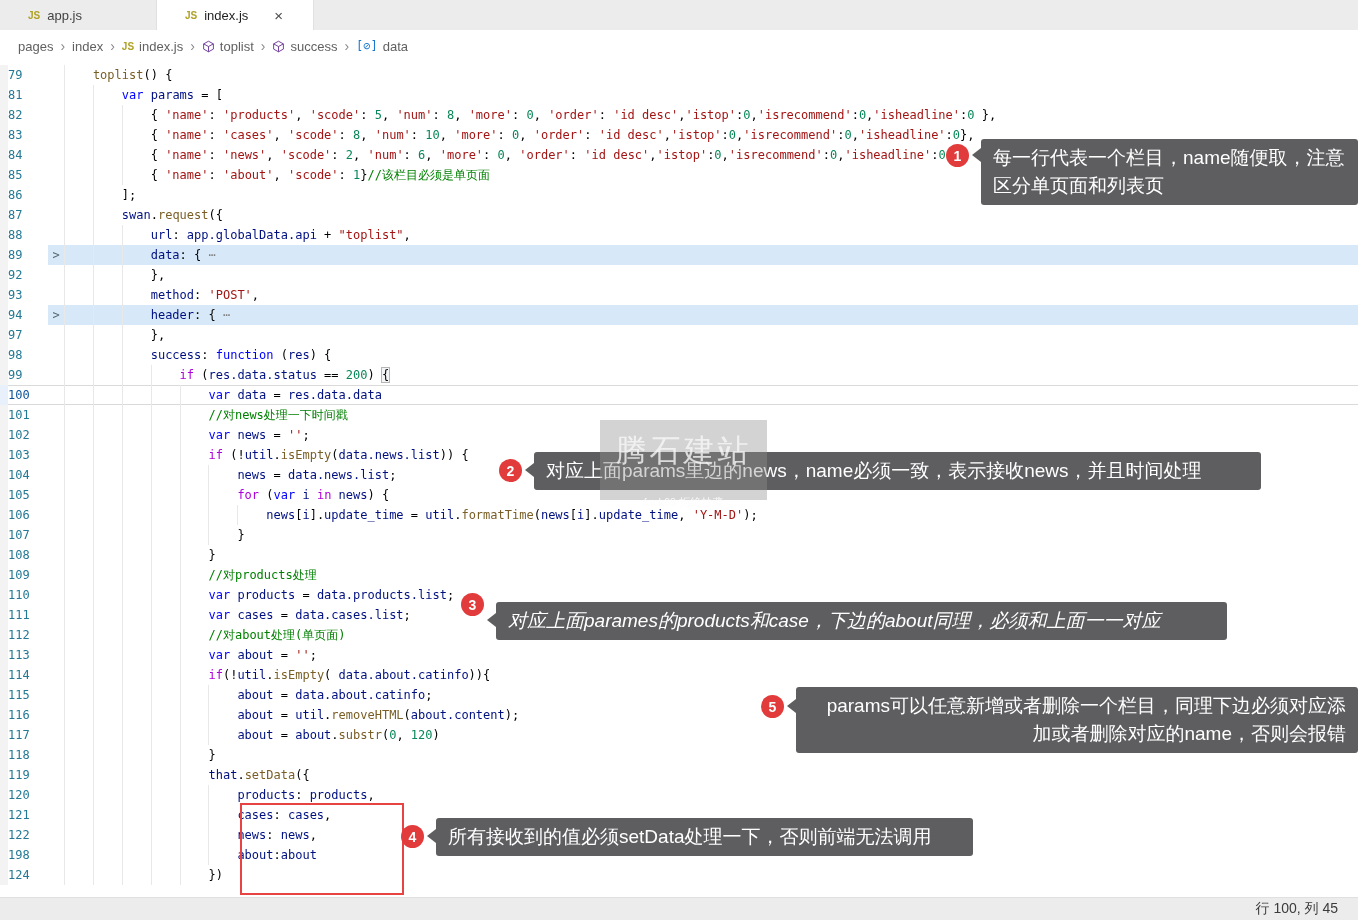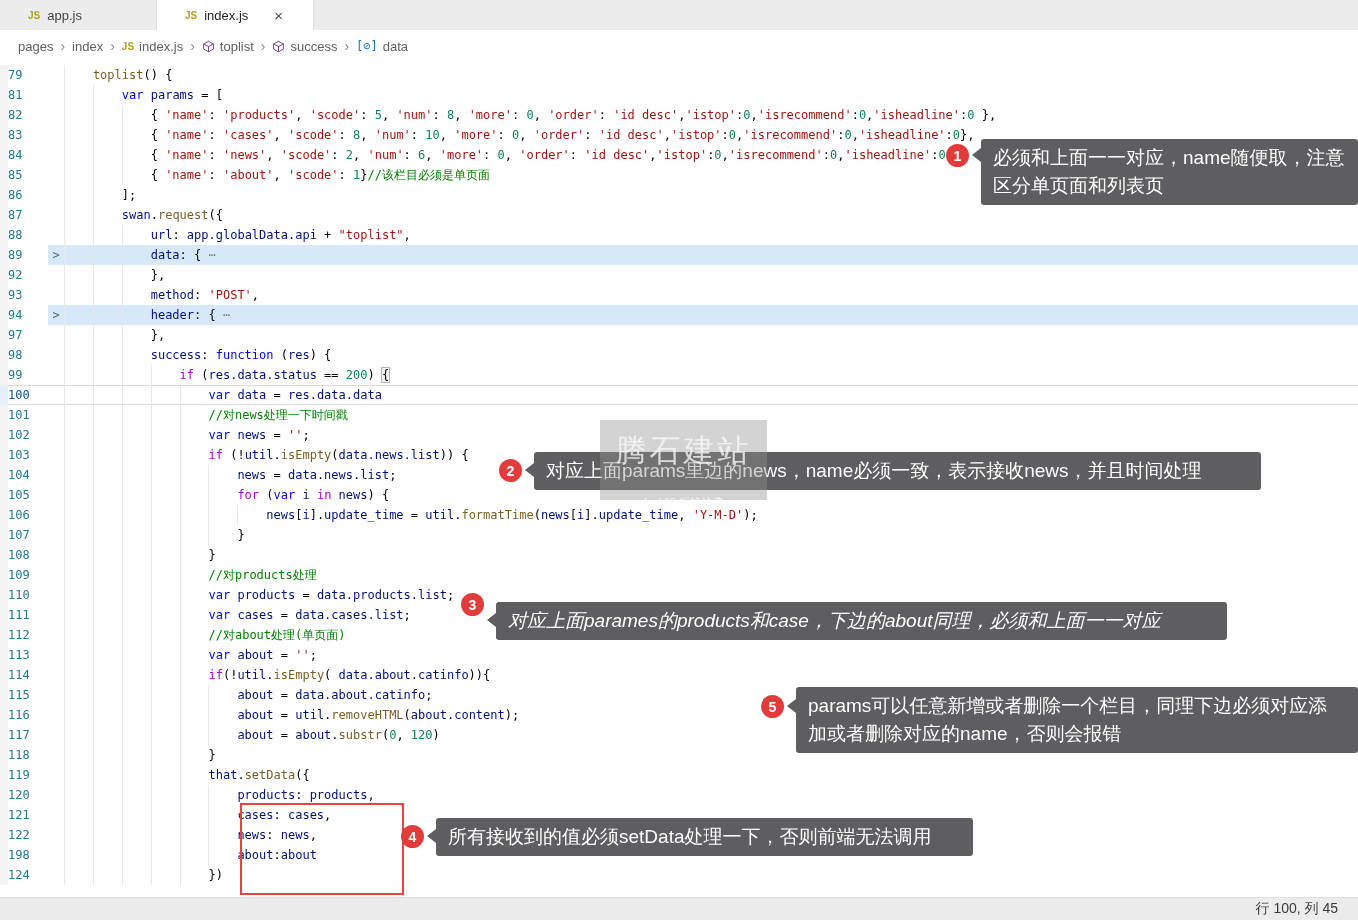--- a/index.html
+++ b/index.html
@@ -159,29 +159,29 @@
     </div>
 
   <div class="overlay">
     <div class="redbox" style="left: 240px; top: 803px; width: 160px; height: 88px;"></div>
     <div class="watermark" style="left: 600px; top: 420px; width: 167px; height: 80px;">
       <div class="wm-title">腾石建站</div>
       <div class="wm-sub">fuck69 拒绝抄袭</div>
     </div>
     <div id="callouts">
         <div class="co-circle" style="left: 946px; top: 144px;">1</div>
-        <div class="co-box" style="left: 981px; top: 139px; width: 377px;"><span class="co-arrow" style="top: 9px;"></span><span>必须和上面一一对应，name随便取，注意区分单页面和列表页</span></div>
+        <div class="co-box" style="left: 981px; top: 139px; width: 377px;"><span class="co-arrow" style="top: 9px;"></span><span>每一行代表一个栏目，name随便取，注意区分单页面和列表页</span></div>
         <div class="co-circle" style="left: 499px; top: 459px;">2</div>
         <div class="co-box" style="left: 534px; top: 452px; width: 727px;"><span class="co-arrow" style="top: 11px;"></span><span>对应上面params里边的news，name必须一致，表示接收news，并且时间处理</span></div>
         <div class="co-circle" style="left: 461px; top: 593px;">3</div>
         <div class="co-box" style="left: 496px; top: 602px; width: 731px; font-style: italic;"><span class="co-arrow" style="top: 11px;"></span><span>对应上面parames的products和case，下边的about同理，必须和上面一一对应</span></div>
         <div class="co-circle" style="left: 401px; top: 825px;">4</div>
         <div class="co-box" style="left: 436px; top: 818px; width: 537px;"><span class="co-arrow" style="top: 11px;"></span><span>所有接收到的值必须setData处理一下，否则前端无法调用</span></div>
         <div class="co-circle" style="left: 761px; top: 695px;">5</div>
-        <div class="co-box" style="left: 796px; top: 687px; width: 562px;"><span class="co-arrow" style="top: 12px;"></span><span>params可以任意新增或者删除一个栏目，同理下边必须对应添加或者删除对应的name，否则会报错</span></div>
+        <div class="co-box" style="left: 796px; top: 687px; width: 562px; text-align: right;"><span class="co-arrow" style="top: 12px;"></span><span>params可以任意新增或者删除一个栏目，同理下边必须对应添加或者删除对应的name，否则会报错</span></div>
       </div>
   </div>
 
   <div class="statusbar">
     <span class="cursor-pos">行 100, 列 45</span>
   </div>
 
 </div>
 
 </body></html>

